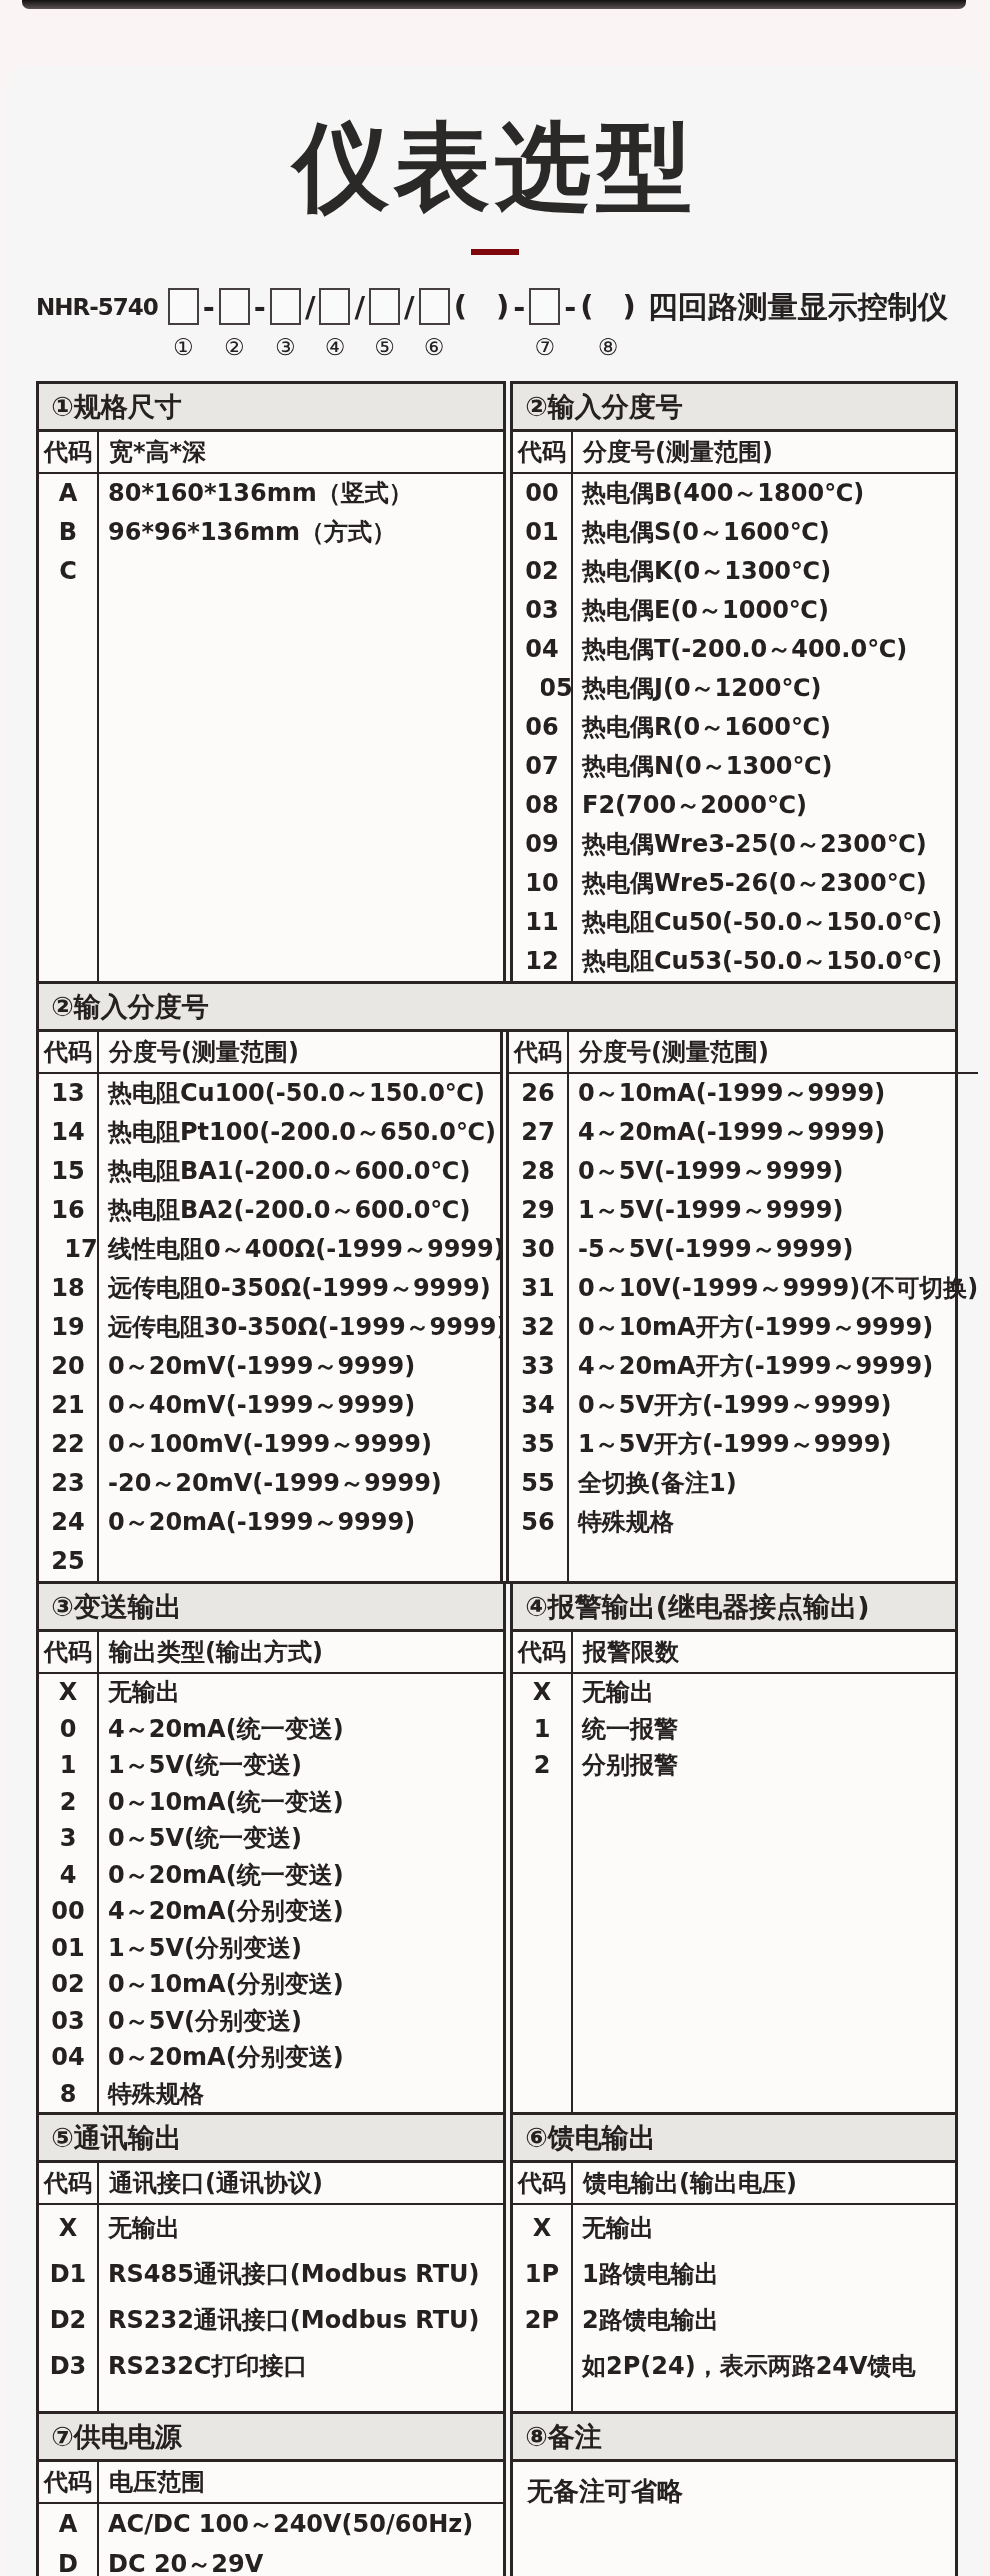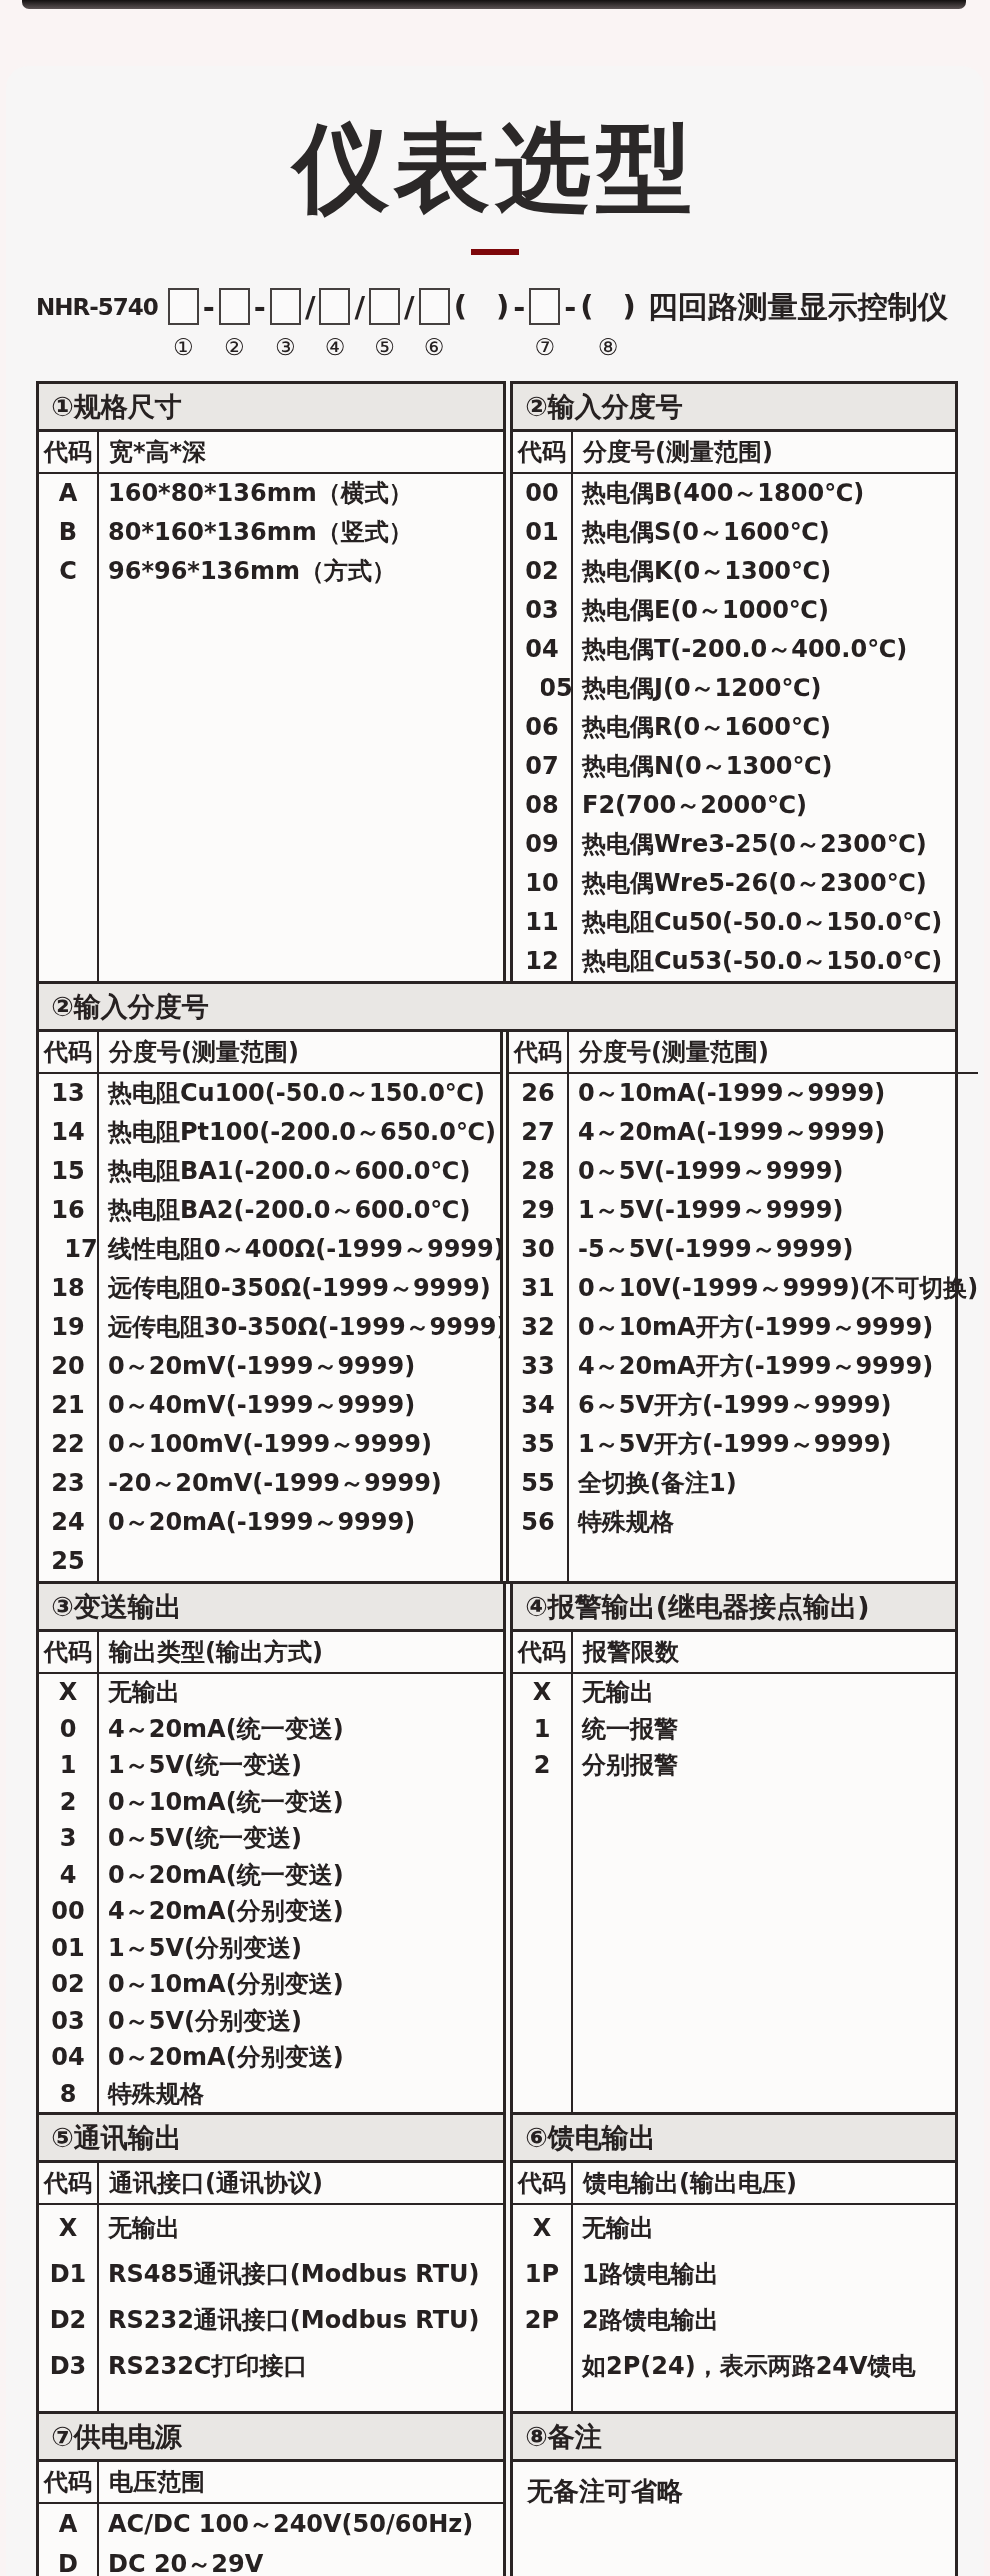--- a/index.html
+++ b/index.html
@@ -15,20 +15,21 @@
     border-radius:0 0 7px 7px;
   }
   .panel{
     position:absolute;left:6px;top:66px;width:978px;height:2510px;
     background:#f7f6f6;border-radius:22px 22px 0 0;
   }
   .page-title{
     margin-top:52px;text-align:center;
     font-size:96px;font-weight:900;line-height:1.05;letter-spacing:5px;
     color:#2b2828;
+    font-family:Liberation Serif, serif;
   }
   .red-dash{width:48px;height:6px;margin:30px auto 0;}
   
   .model-line{
     display:flex;align-items:flex-start;margin:30px 0 0 30px;
   }
   .model-prefix{
     font-size:23px;font-weight:700;line-height:44px;letter-spacing:-1px;
     margin-right:8px;white-space:nowrap;
   }
@@ -209,21 +210,20 @@
             <div class="code-h">代码</div>
             <div class="val-h">宽*高*深</div>
           </div>
           <div class="tbody">
             <div class="codecol">
               <div class="cell code" style="height: 39px;">A</div>
               <div class="cell code" style="height: 39px;">B</div>
               <div class="cell code" style="height: 39px;">C</div>
             </div>
             <div class="valcol">
-              <div class="cell val" style="height: 39px;">160*80*136mm（横式）</div>
               <div class="cell val" style="height: 39px;">80*160*136mm（竖式）</div>
               <div class="cell val" style="height: 39px;">96*96*136mm（方式）</div>
             </div>
           </div>
         </div>
         <div class="half right">
           <div class="sec-header">②输入分度号</div>
           <div class="colhead">
             <div class="code-h">代码</div>
             <div class="val-h">分度号(测量范围)</div>
@@ -325,21 +325,21 @@
                 </div>
                 <div class="valcol">
                   <div class="cell val" style="height: 39px;">0～10mA(-1999～9999)</div>
                   <div class="cell val" style="height: 39px;">4～20mA(-1999～9999)</div>
                   <div class="cell val" style="height: 39px;">0～5V(-1999～9999)</div>
                   <div class="cell val" style="height: 39px;">1～5V(-1999～9999)</div>
                   <div class="cell val" style="height: 39px;">-5～5V(-1999～9999)</div>
                   <div class="cell val" style="height: 39px;">0～10V(-1999～9999)(不可切换)</div>
                   <div class="cell val" style="height: 39px;">0～10mA开方(-1999～9999)</div>
                   <div class="cell val" style="height: 39px;">4～20mA开方(-1999～9999)</div>
-                  <div class="cell val" style="height: 39px;">6～5V开方(-1999～9999)</div>
+                  <div class="cell val" style="height: 39px;">0～5V开方(-1999～9999)</div>
                   <div class="cell val" style="height: 39px;">1～5V开方(-1999～9999)</div>
                   <div class="cell val" style="height: 39px;">全切换(备注1)</div>
                   <div class="cell val" style="height: 39px;">特殊规格</div>
                 </div>
               </div>
             </div>
           </div>
         </div>
       </div>
       <div class="block">

